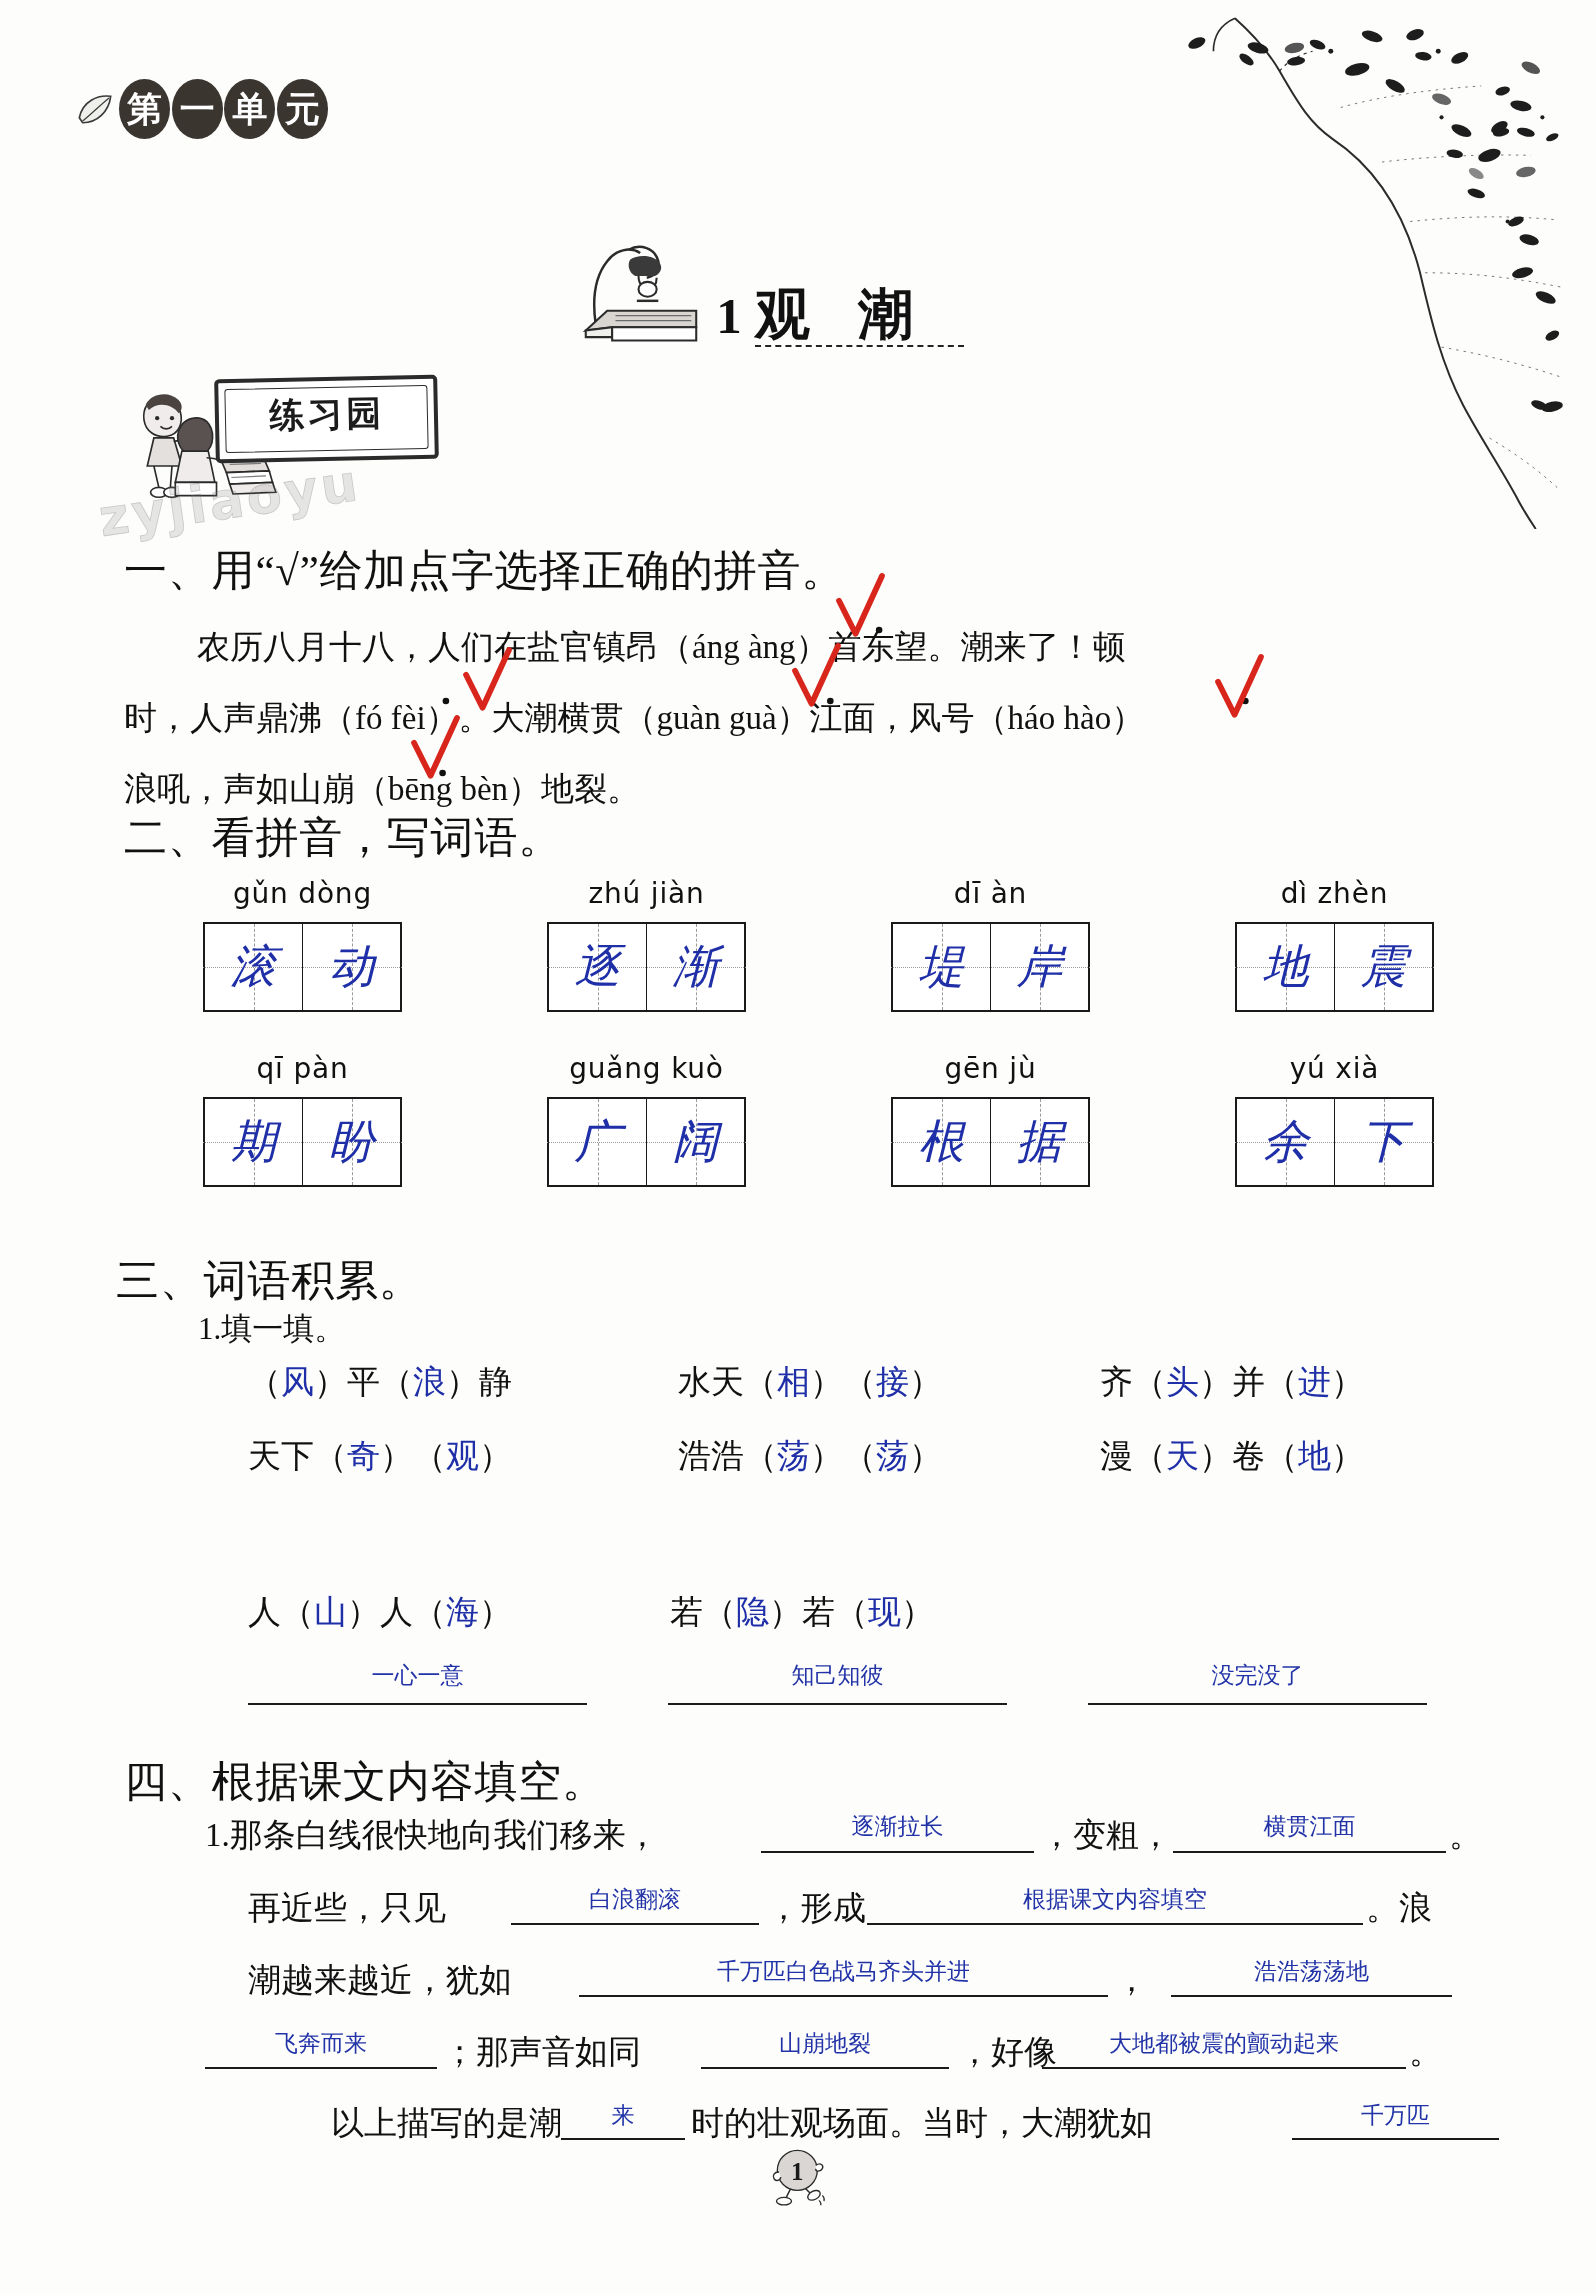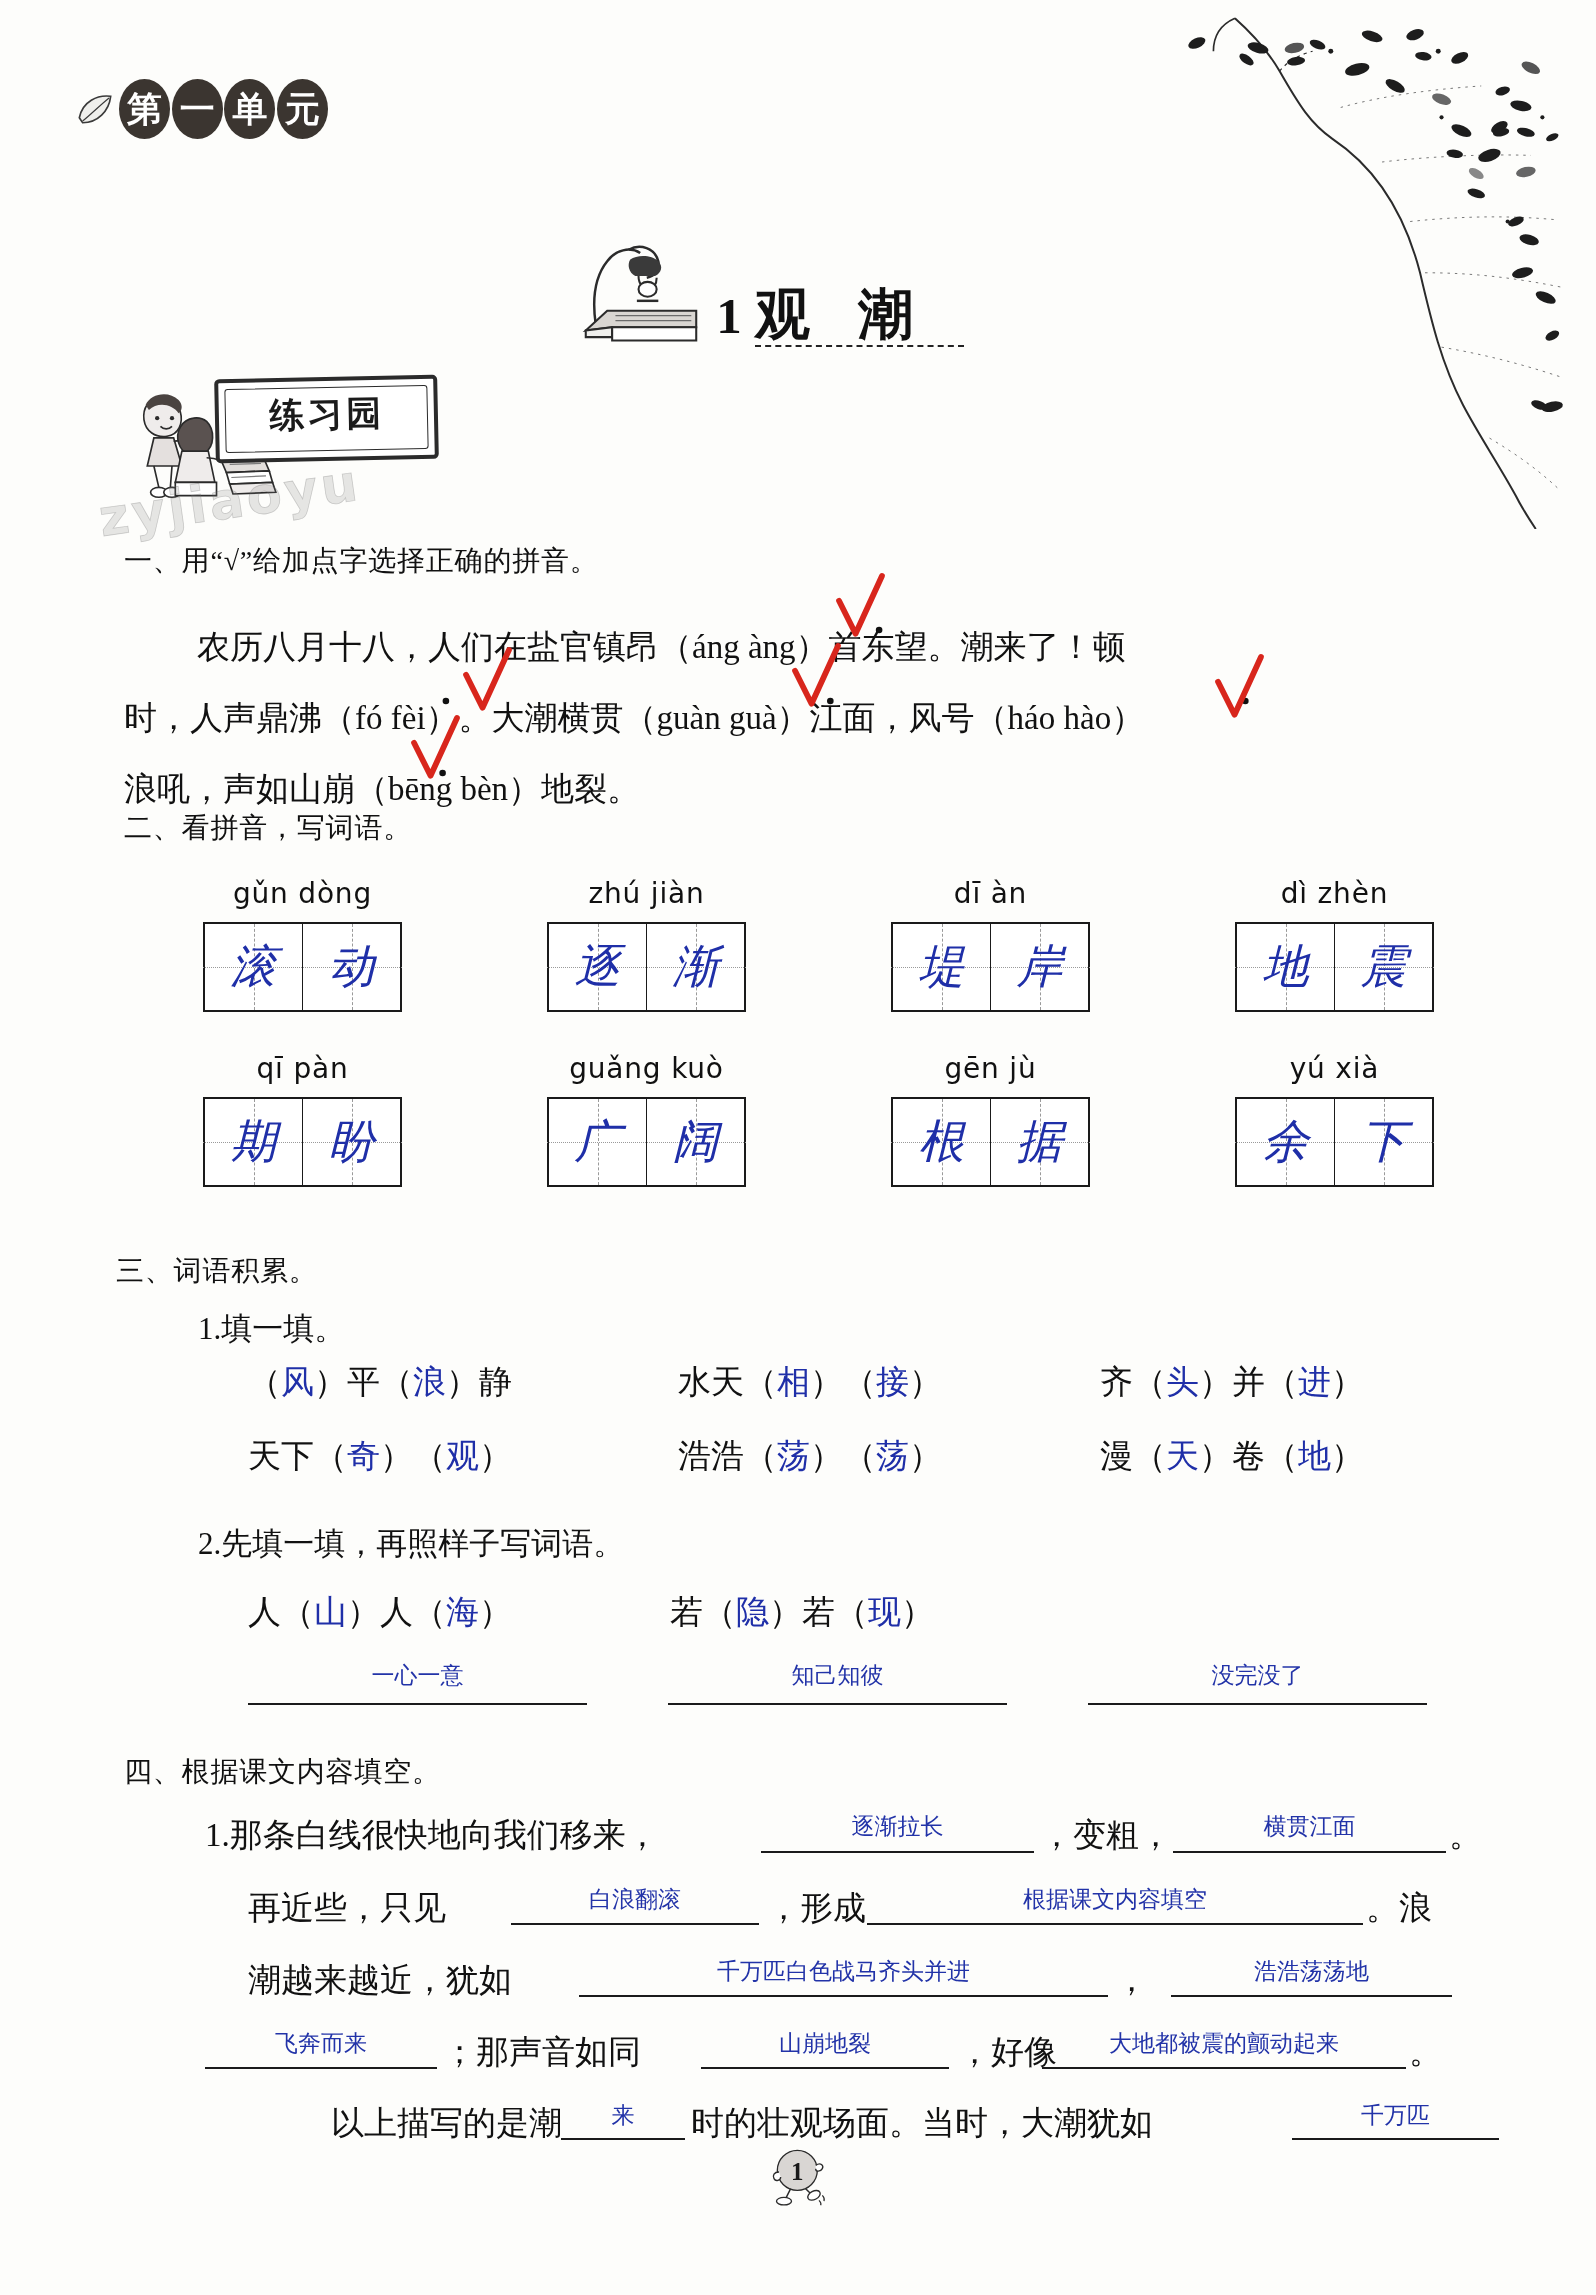--- a/index.html
+++ b/index.html
@@ -124,21 +124,21 @@
     font-size: 51px;
     font-weight: 700;
     letter-spacing: 3.3px;
     color: rgba(120,120,120,0.18);
     -webkit-text-stroke: 0.8px rgba(110,110,110,0.30);
     transform: rotate(-8deg);
     pointer-events: none;
   }
   .q-head {
     position: absolute;
-    font-size: 28px;
+    font-size: 43px;
     letter-spacing: 0.8px;
     white-space: nowrap;
   }
   .q-body {
     position: absolute;
     font-size: 33px;
     line-height: 71px;
     white-space: nowrap;
   }
   .sub-head {
@@ -486,21 +486,20 @@
   <div class="q-body" style="left:248px; top:1440px; line-height:1;">
     <span>天下（</span><span class="ans">奇</span><span>）（</span><span class="ans">观</span><span>）</span>
   </div>
   <div class="q-body" style="left:678px; top:1440px; line-height:1;">
     <span>浩浩（</span><span class="ans">荡</span><span>）（</span><span class="ans">荡</span><span>）</span>
   </div>
   <div class="q-body" style="left:1100px; top:1440px; line-height:1;">
     <span>漫（</span><span class="ans">天</span><span>）卷（</span><span class="ans">地</span><span>）</span>
   </div>
 
-  <div class="sub-head" style="left:198px; top:1523px;">2.先填一填，再照样子写词语。</div>
   <div class="q-body" style="left:248px; top:1596px; line-height:1;">
     <span>人（</span><span class="ans">山</span><span>）人（</span><span class="ans">海</span><span>）</span>
   </div>
   <div class="q-body" style="left:670px; top:1596px; line-height:1;text-align:right;">
     <span>若（</span><span class="ans">隐</span><span>）若（</span><span class="ans">现</span><span>）</span>
   </div>
 
   <div class="fillline" style="left:248px; top:1703px; width:339px;"></div>
   <div class="fill-ans" style="left:248px; top:1660px; width:339px;">一心一意</div>
 

